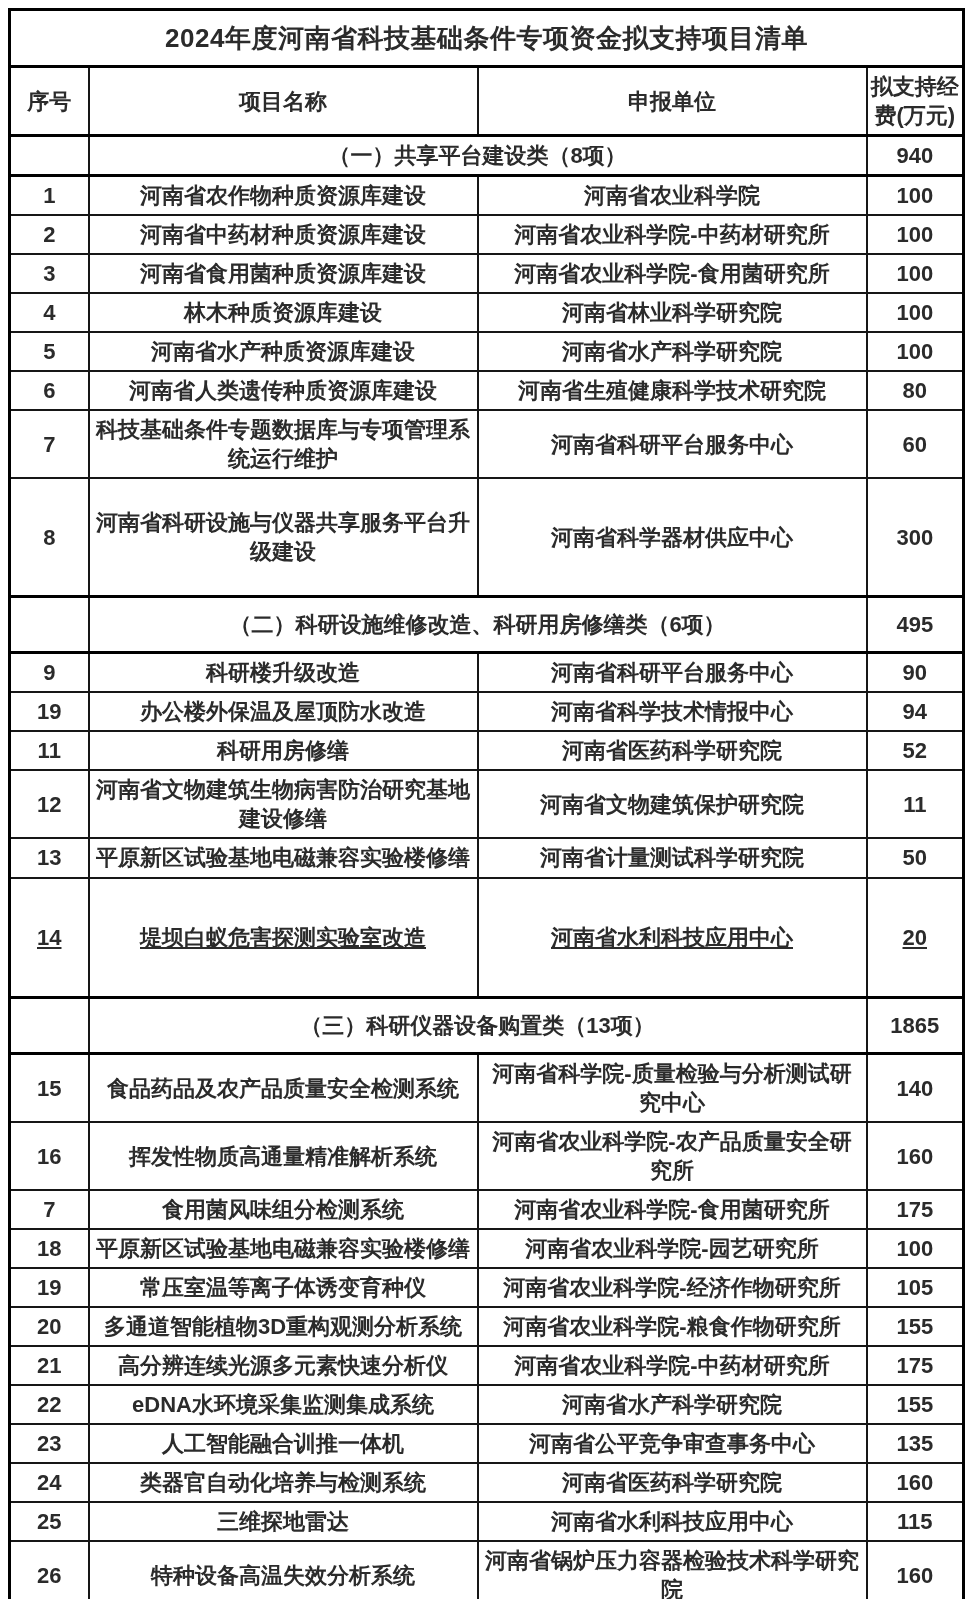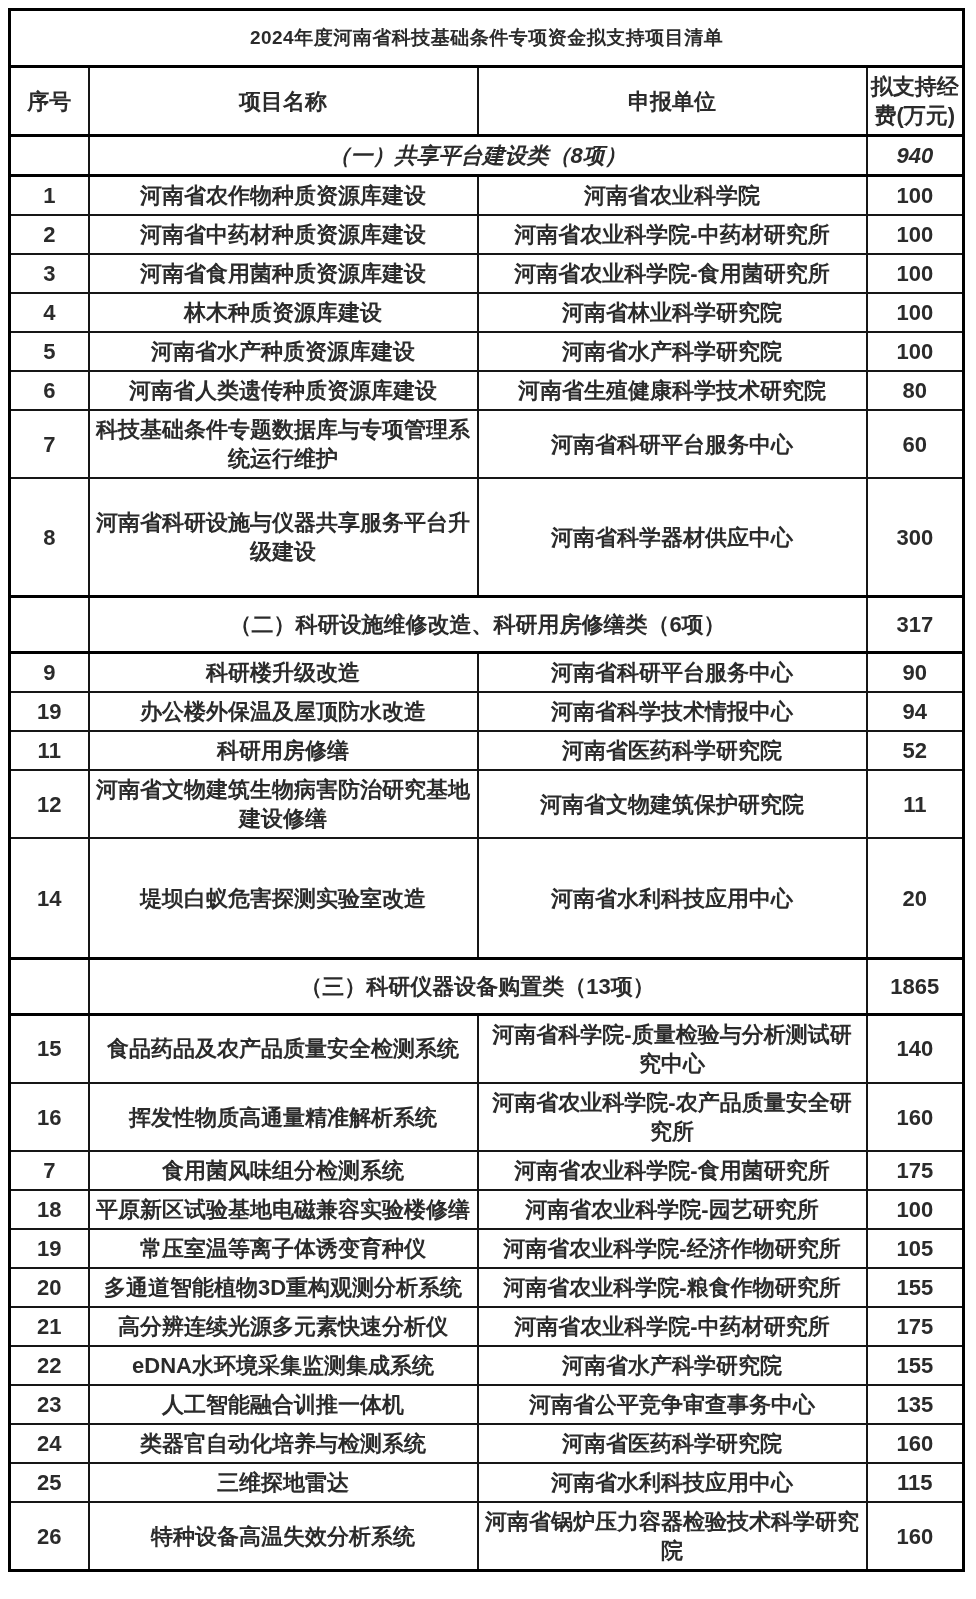--- a/index.html
+++ b/index.html
@@ -33,44 +33,44 @@
     font-size: 22px;
     line-height: 1.32;
     font-weight: 700;
     padding: 4px 5px;
     word-break: break-all;
   }
   td:last-child, th:last-child { padding: 4px 3px; }
 
   .title-row td {
     height: 57px;
-    font-size: 19px;
+    font-size: 26px;
     letter-spacing: 0.5px;
     border-bottom: 3px solid #000;
   }
   .header-row th {
     height: 65px;
     border-bottom: 3px solid #000;
   }
 
   tr[data-name="table-row"] td { height: 33px; }
 
   .section-row td {
     height: 56px;
     border-top: 3px solid #000;
     border-bottom: 3px solid #000;
   }
-  tr.section-row[data-sec="0"] td { height: 37px; font-style: italic; }
+  tr.section-row[data-sec="0"] td { height: 37px; }
 
   
   tr[data-row="7"]  td { height: 60px; }
   tr[data-row="8"]  td { height: 118px; }
   tr[data-row="9"]  td { height: 40px; }
   tr[data-row="12"] td { height: 54px; }
-  tr[data-row="14"] td { height: 120px; }
+  tr[data-row="14"] td { height: 120px; text-decoration: underline; }
   tr[data-row="15"] td { height: 56px; }
   tr[data-row="16"] td { height: 56px; }
   tr[data-row="26"] td { height: 58px; }
 
   .num { font-size: 22px; letter-spacing: 0; }
 </style>
 </head>
 <body>
 
 <div class="sheet" data-name="document-sheet">
@@ -142,21 +142,21 @@
         </tr>
         <tr data-row="8" data-name="table-row">
           <td class="num" data-name="cell-no">8</td>
           <td data-name="cell-project-name">河南省科研设施与仪器共享服务平台升级建设</td>
           <td data-name="cell-unit">河南省科学器材供应中心</td>
           <td class="num" data-name="cell-amount">300</td>
         </tr>
         <tr class="section-row" data-sec="1" data-name="section-row">
           <td data-name="section-spacer"></td>
           <td colspan="2" data-name="section-title">（二）科研设施维修改造、科研用房修缮类（6项）</td>
-          <td class="num" data-name="section-amount">317</td>
+          <td class="num" data-name="section-amount">495</td>
         </tr>
         <tr data-row="9" data-name="table-row">
           <td class="num" data-name="cell-no">9</td>
           <td data-name="cell-project-name">科研楼升级改造</td>
           <td data-name="cell-unit">河南省科研平台服务中心</td>
           <td class="num" data-name="cell-amount">90</td>
         </tr>
         <tr data-row="10" data-name="table-row">
           <td class="num" data-name="cell-no">19</td>
           <td data-name="cell-project-name">办公楼外保温及屋顶防水改造</td>
@@ -168,20 +168,26 @@
           <td data-name="cell-project-name">科研用房修缮</td>
           <td data-name="cell-unit">河南省医药科学研究院</td>
           <td class="num" data-name="cell-amount">52</td>
         </tr>
         <tr data-row="12" data-name="table-row">
           <td class="num" data-name="cell-no">12</td>
           <td data-name="cell-project-name">河南省文物建筑生物病害防治研究基地建设修缮</td>
           <td data-name="cell-unit">河南省文物建筑保护研究院</td>
           <td class="num" data-name="cell-amount">11</td>
         </tr>
+        <tr data-row="13" data-name="table-row">
+          <td class="num" data-name="cell-no">13</td>
+          <td data-name="cell-project-name">平原新区试验基地电磁兼容实验楼修缮</td>
+          <td data-name="cell-unit">河南省计量测试科学研究院</td>
+          <td class="num" data-name="cell-amount">50</td>
+        </tr>
         <tr data-row="14" data-name="table-row">
           <td class="num" data-name="cell-no">14</td>
           <td data-name="cell-project-name">堤坝白蚁危害探测实验室改造</td>
           <td data-name="cell-unit">河南省水利科技应用中心</td>
           <td class="num" data-name="cell-amount">20</td>
         </tr>
         <tr class="section-row" data-sec="2" data-name="section-row">
           <td data-name="section-spacer"></td>
           <td colspan="2" data-name="section-title">（三）科研仪器设备购置类（13项）</td>
           <td class="num" data-name="section-amount">1865</td>

